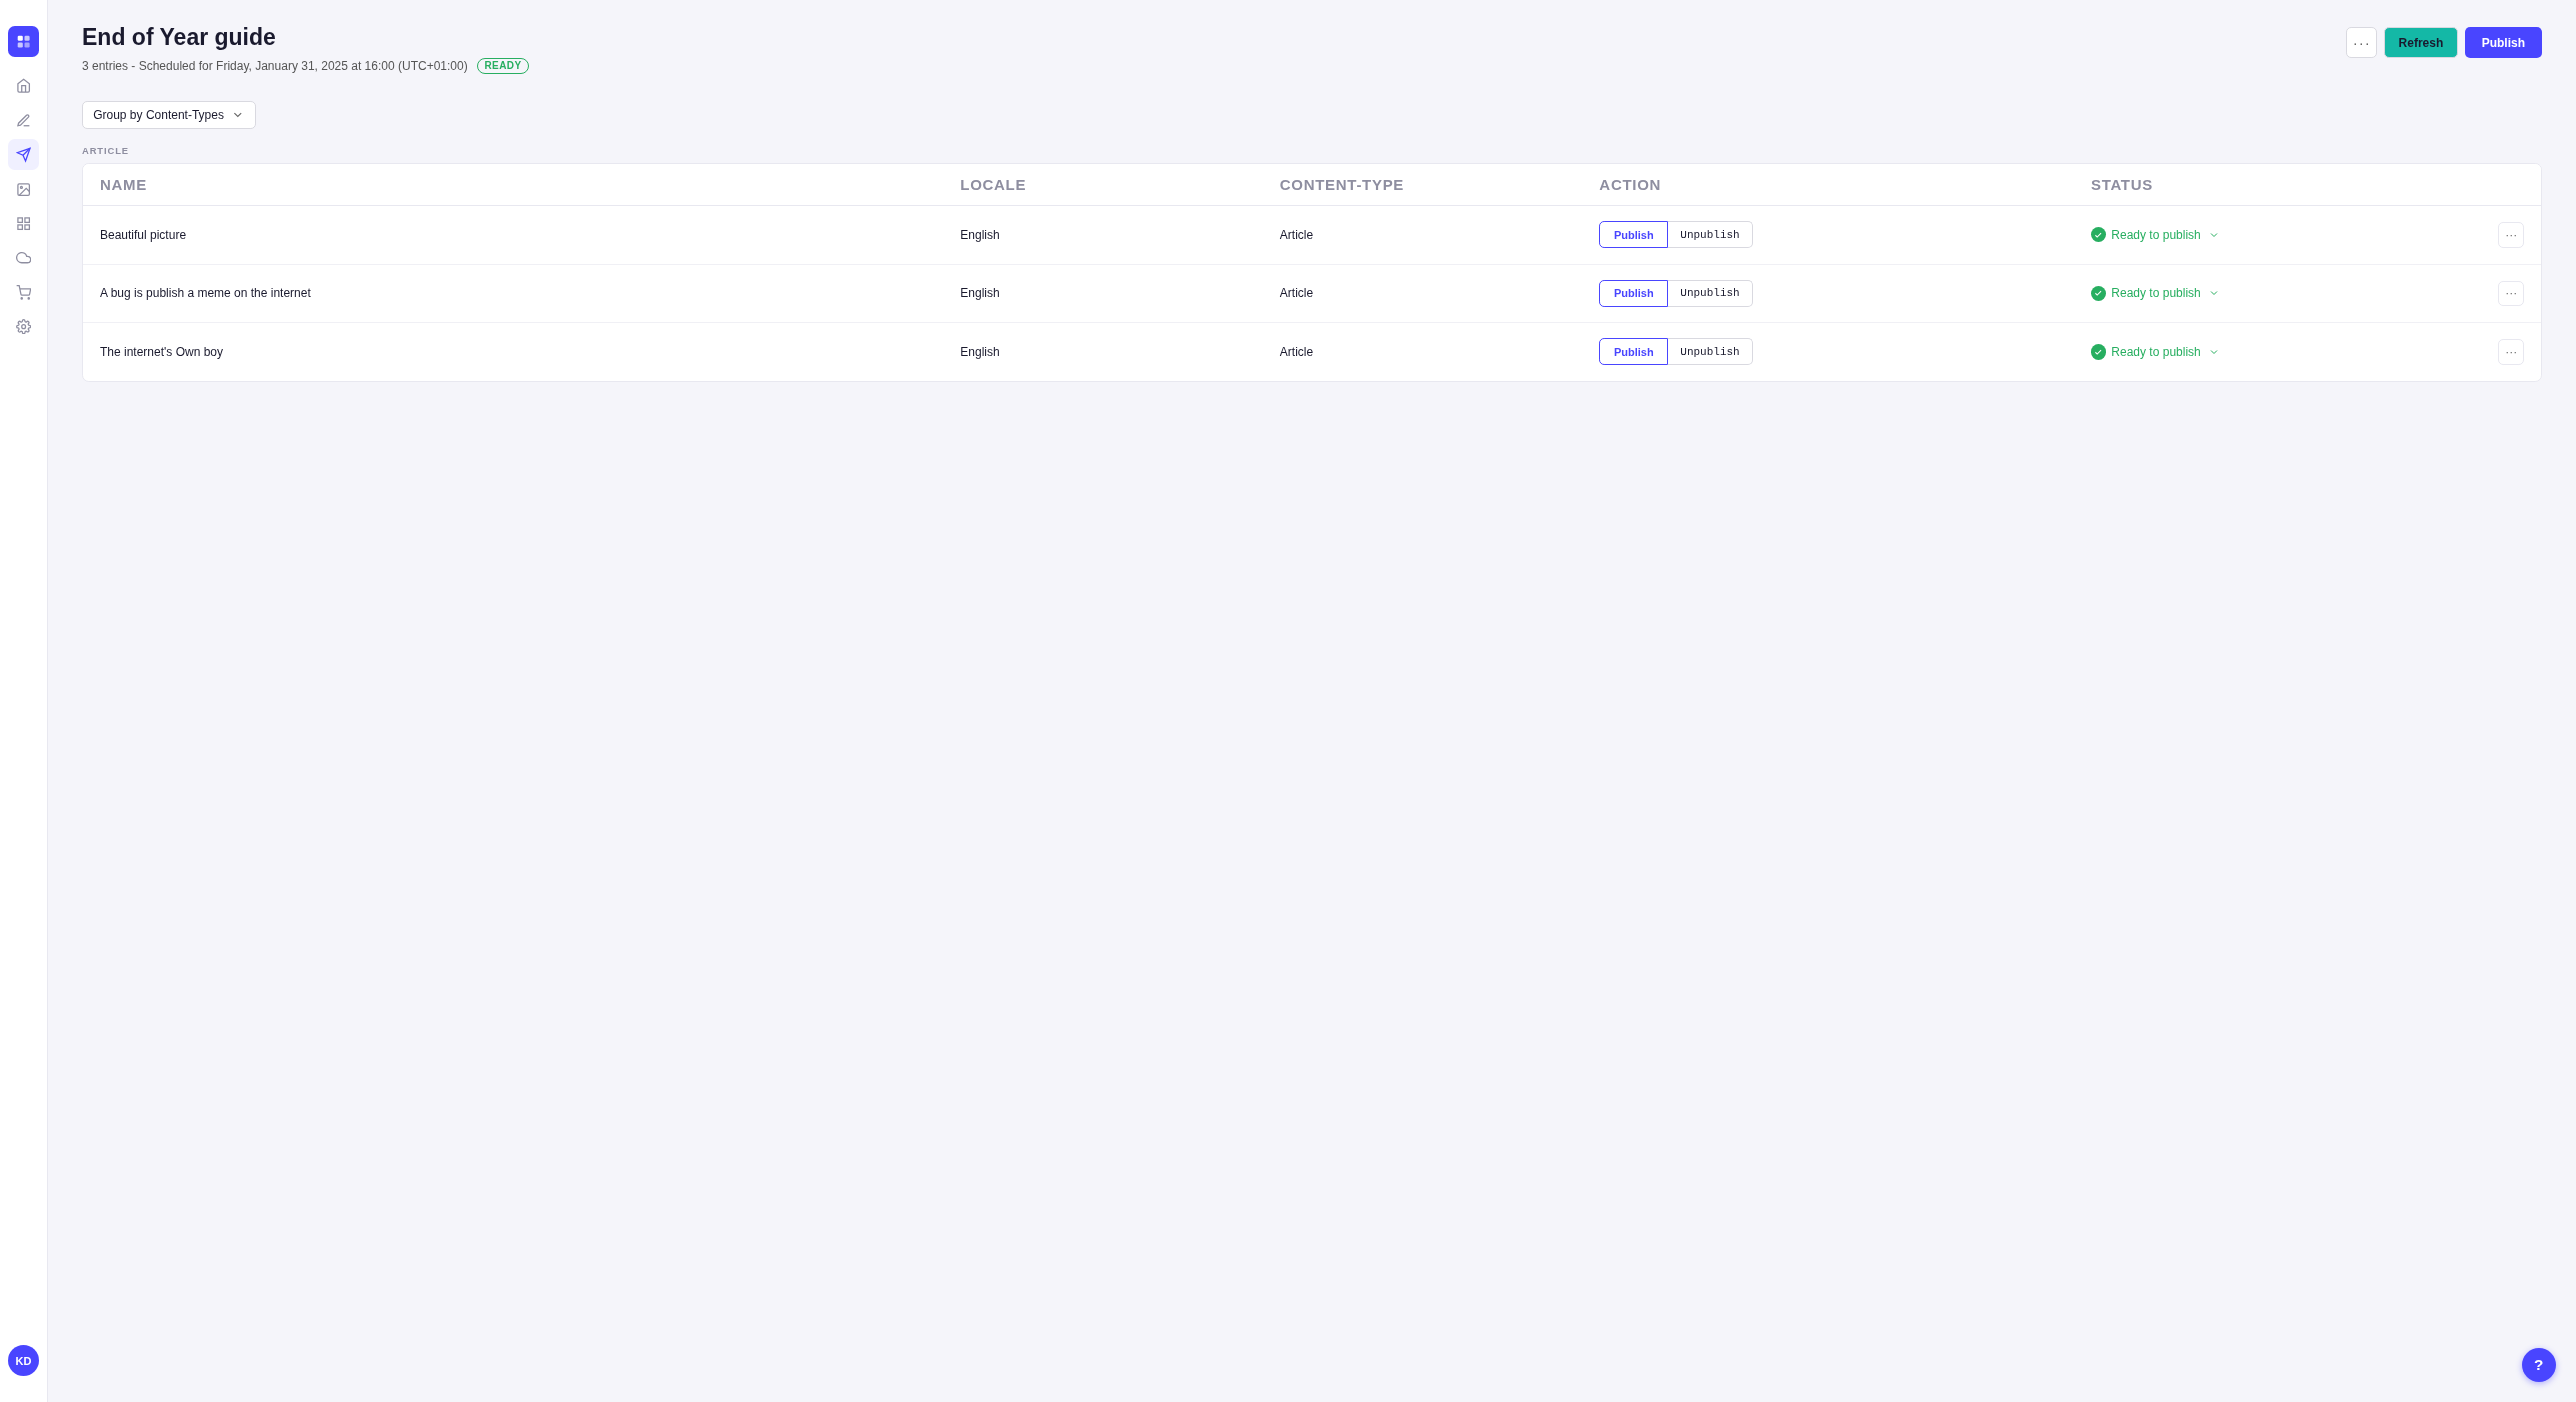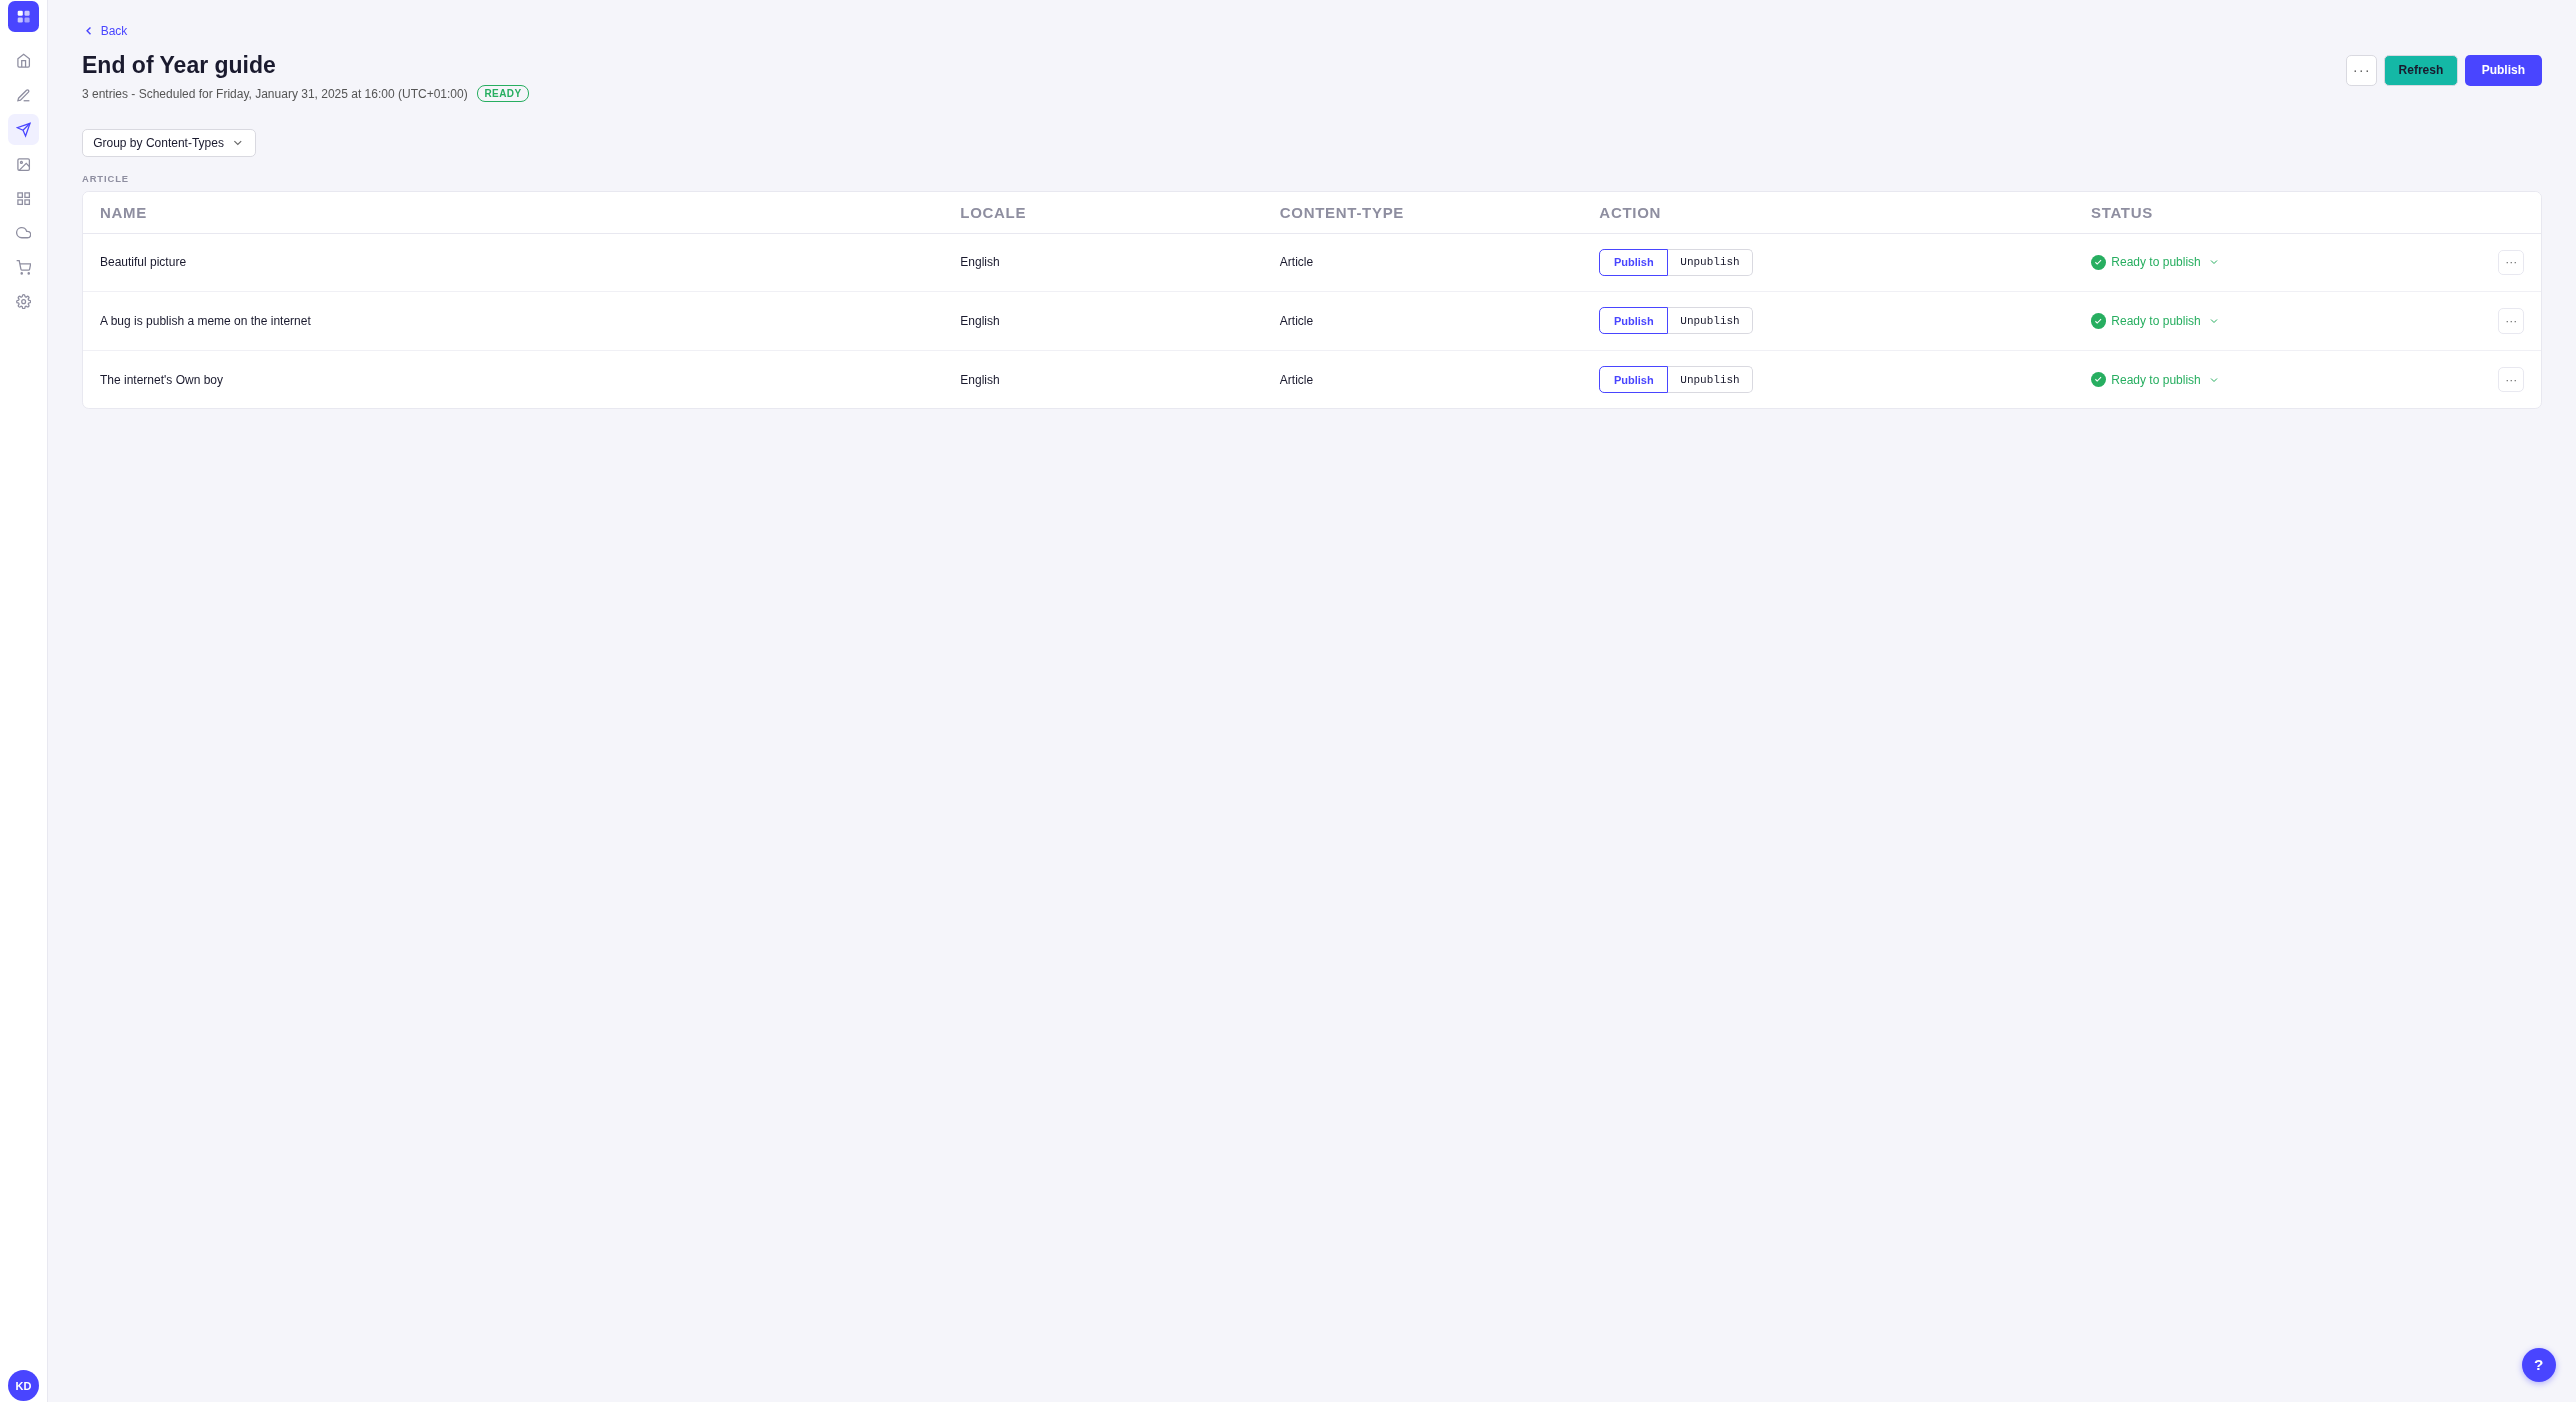--- a/index.html
+++ b/index.html
@@ -6,21 +6,21 @@
     body { font-family: -apple-system, BlinkMacSystemFont, 'Segoe UI', sans-serif; background: #f0f0f5; display: flex; height: 100vh; overflow: hidden; }
 
     
     .sidebar {
       width: 48px;
       background: #fff;
       border-right: 0.9px solid #e8e8f0;
       display: flex;
       flex-direction: column;
       align-items: center;
-      padding: 1px 0;
+      padding: 26px 0;
       gap: 3.4px;
       z-index: 10;
     }
     .sidebar-logo {
       width: 31px; height: 31px;
       background: #4945ff;
       border-radius: 6.8px;
       display: flex; align-items: center; justify-content: center;
       margin-bottom: 10.2px;
     }
@@ -300,26 +300,20 @@
         <path d="M19.4 15a1.65 1.65 0 00.33 1.82l.06.06a2 2 0 010 2.83 2 2 0 01-2.83 0l-.06-.06a1.65 1.65 0 00-1.82-.33 1.65 1.65 0 00-1 1.51V21a2 2 0 01-4 0v-.09A1.65 1.65 0 009 19.4a1.65 1.65 0 00-1.82.33l-.06.06a2 2 0 01-2.83-2.83l.06-.06A1.65 1.65 0 004.68 15a1.65 1.65 0 00-1.51-1H3a2 2 0 010-4h.09A1.65 1.65 0 004.6 9a1.65 1.65 0 00-.33-1.82l-.06-.06a2 2 0 012.83-2.83l.06.06A1.65 1.65 0 009 4.68a1.65 1.65 0 001-1.51V3a2 2 0 014 0v.09a1.65 1.65 0 001 1.51 1.65 1.65 0 001.82-.33l.06-.06a2 2 0 012.83 2.83l-.06.06A1.65 1.65 0 0019.4 9a1.65 1.65 0 001.51 1H21a2 2 0 010 4h-.09a1.65 1.65 0 00-1.51 1z"></path>
       </svg>
   </div>
 
   <div class="sidebar-spacer"></div>
   <div class="sidebar-avatar">KD</div>
 </div>
 
 <div class="main">
 
-  <a class="back-link">
-    <svg width="13.6" height="13.6" viewBox="0 0 24 24" fill="none" stroke="currentColor" stroke-width="2.5">
-        <polyline points="15 18 9 12 15 6"></polyline>
-      </svg>
-    <span>Back</span>
-  </a>
 
   <div class="page-header">
     <div class="page-header-left">
       <h1 class="page-title">End of Year guide</h1>
       <div class="page-subtitle">
         <span>3 entries - Scheduled for Friday, January 31, 2025 at 16:00 (UTC+01:00)</span>
         <span class="status-badge">READY</span>
       </div>
     </div>
     <div class="header-actions">

